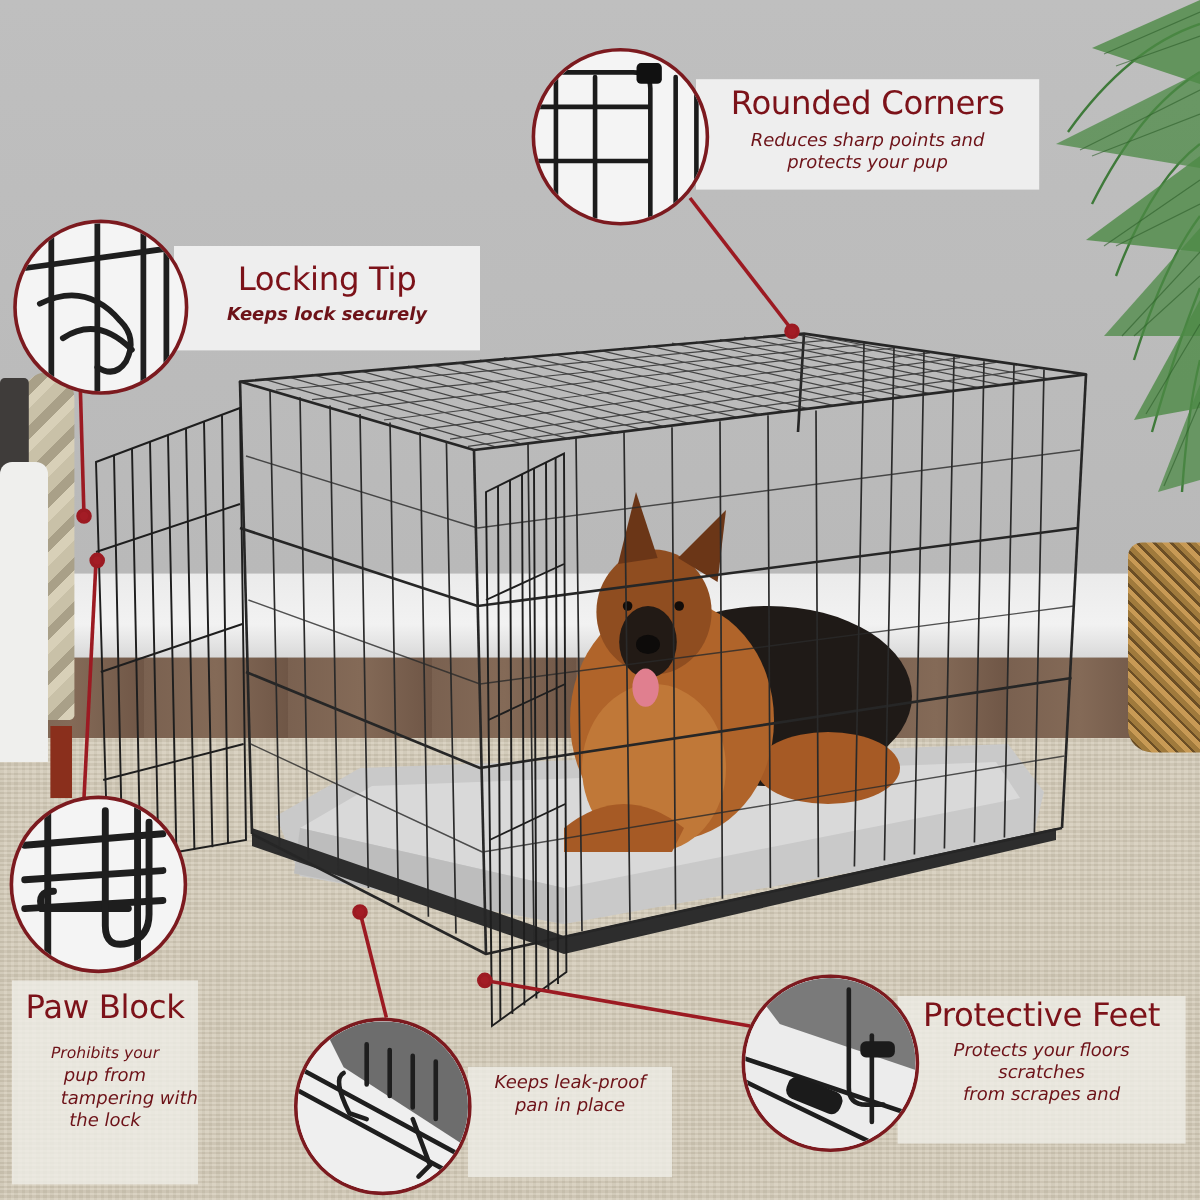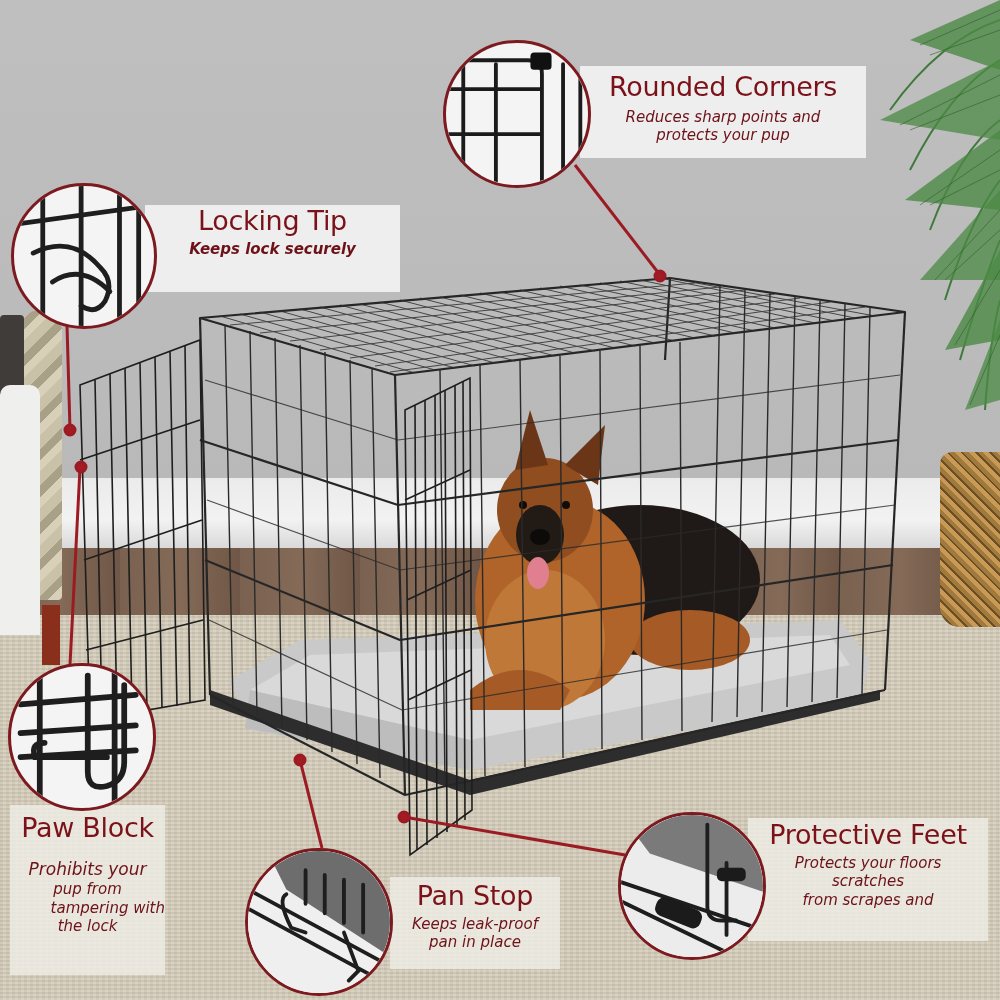--- a/index.html
+++ b/index.html
@@ -23,21 +23,21 @@
   .chair .leg { position: absolute; left: 42px; top: 370px; width: 18px; height: 60px; background: #8a2f1c; }
 
   .plant { position: absolute; right: 0; top: 0; width: 150px; height: 420px; }
   .basket { position: absolute; left: 940px; top: 452px; width: 60px; height: 175px; border-radius: 12px 0 0 20px;
             background: repeating-linear-gradient(45deg, #a07a3c 0 4px, #c89a55 4px 8px, #6b4e25 8px 10px); }
 
   .scene { position: absolute; left: 0; top: 0; width: 1000px; height: 1000px; }
 
   
   .callout { position: absolute; background: rgba(245,245,245,0.88); text-align: center; }
-  .callout.on-rug { background: rgba(240,238,232,0.78); }
+  .callout.on-rug { background: rgba(240,238,232,0.78); margin-top: 12px; }
   .callout-title { color: #7c1219; font-family: "DejaVu Sans", sans-serif; font-weight: normal; letter-spacing: -0.3px; line-height: 1.1; }
   .callout-desc { color: #6d1218; font-family: "DejaVu Sans", sans-serif; font-style: italic; line-height: 1.25; }
 
   .lens { position: absolute; border-radius: 50%; border: 3px solid #7c1a1f; background: #f4f4f4; overflow: hidden; }
   .lens svg { width: 100%; height: 100%; display: block; }
 
   .leader { position: absolute; left: 0; top: 0; width: 1000px; height: 1000px; pointer-events: none; }
 </style>
 </head>
 <body>
@@ -172,60 +172,59 @@
       <path d="M0 48 L98 48"></path>
         <path d="M0 95 L98 95"></path>
       <path d="M122 22 L122 150"></path>
         <path d="M140 25 L140 150"></path>
     </g>
     <rect x="88" y="10" width="22" height="18" rx="4" fill="#111"></rect>
   </svg>
 </div>
 
 <div class="callout" style="left:145px; top:205px; width:255px; height:87px;">
-  <div class="callout-title" style="font-size:27px; margin-top:1px;">Locking Tip</div>
+  <div class="callout-title" style="font-size:27px; margin-top:14px;">Locking Tip</div>
   <div class="callout-desc" style="font-size:15px; margin-top:4px;font-weight:bold;">Keeps lock securely</div>
 </div>
 <div class="lens" style="left:11px; top:183px; width:146px; height:146px;">
   <svg viewBox="0 0 146 146">
     <g stroke="#1e1e1e" stroke-width="5" fill="none" stroke-linecap="round">
       <path d="M30 0 L30 146"></path>
         <path d="M70 0 L70 146"></path>
         <path d="M110 0 L110 146"></path>
         <path d="M130 0 L130 146"></path>
       <path d="M0 40 L146 20"></path>
       <path d="M20 70 Q60 50 90 85 Q105 100 95 120 Q85 135 70 125"></path>
       <path d="M40 100 Q70 80 100 110"></path>
     </g>
   </svg>
 </div>
 
 <div class="callout on-rug" style="left:10px; top:805px; width:155px; height:170px;">
   <div class="callout-title" style="font-size:27px; margin-top:8px;">Paw Block</div>
-  <div class="callout-desc" style="font-size:17px; margin-top:16px;">Prohibits your</div>
+  <div class="callout-desc" style="font-size:13px; margin-top:16px;">Prohibits your</div>
   <div class="callout-desc" style="font-size:15px;">pup from</div>
   <div class="callout-desc" style="font-size:15px;text-align:right;">tampering with</div>
   <div class="callout-desc" style="font-size:15px;">the lock</div>
 </div>
 <div class="lens" style="left:8px; top:663px; width:148px; height:148px;">
   <svg viewBox="0 0 148 148">
     <g stroke="#1e1e1e" stroke-width="6" fill="none" stroke-linecap="round">
       <path d="M30 0 L30 148"></path>
         <path d="M108 0 L108 148"></path>
       <path d="M10 40 L130 30"></path>
         <path d="M10 70 L130 62"></path>
         <path d="M10 95 L130 88"></path>
       <path d="M35 80 Q20 80 25 95 L100 95"></path>
       <path d="M80 10 L80 110 Q80 130 100 125 Q118 120 118 100 L118 20"></path>
     </g>
   </svg>
 </div>
 
 <div class="callout on-rug" style="left:390px; top:877px; width:170px; height:92px;">
-  <div class="callout-title" style="font-size:27px; margin-top:4px;">Pan Stop</div>
   <div class="callout-desc" style="font-size:15px; margin-top:4px;">Keeps leak-proof</div>
   <div class="callout-desc" style="font-size:15px;">pan in place</div>
 </div>
 <div class="lens" style="left:245px; top:848px; width:148px; height:148px;">
   <svg viewBox="0 0 148 148">
     <rect x="0" y="0" width="148" height="148" fill="#efefef"></rect>
     <path d="M20 0 L148 0 L148 110 L40 40 Z" fill="#6d6d6d"></path>
     <g stroke="#1e1e1e" stroke-width="4" fill="none" stroke-linecap="round">
       <path d="M0 40 L148 120"></path>
         <path d="M0 60 L148 140"></path>

